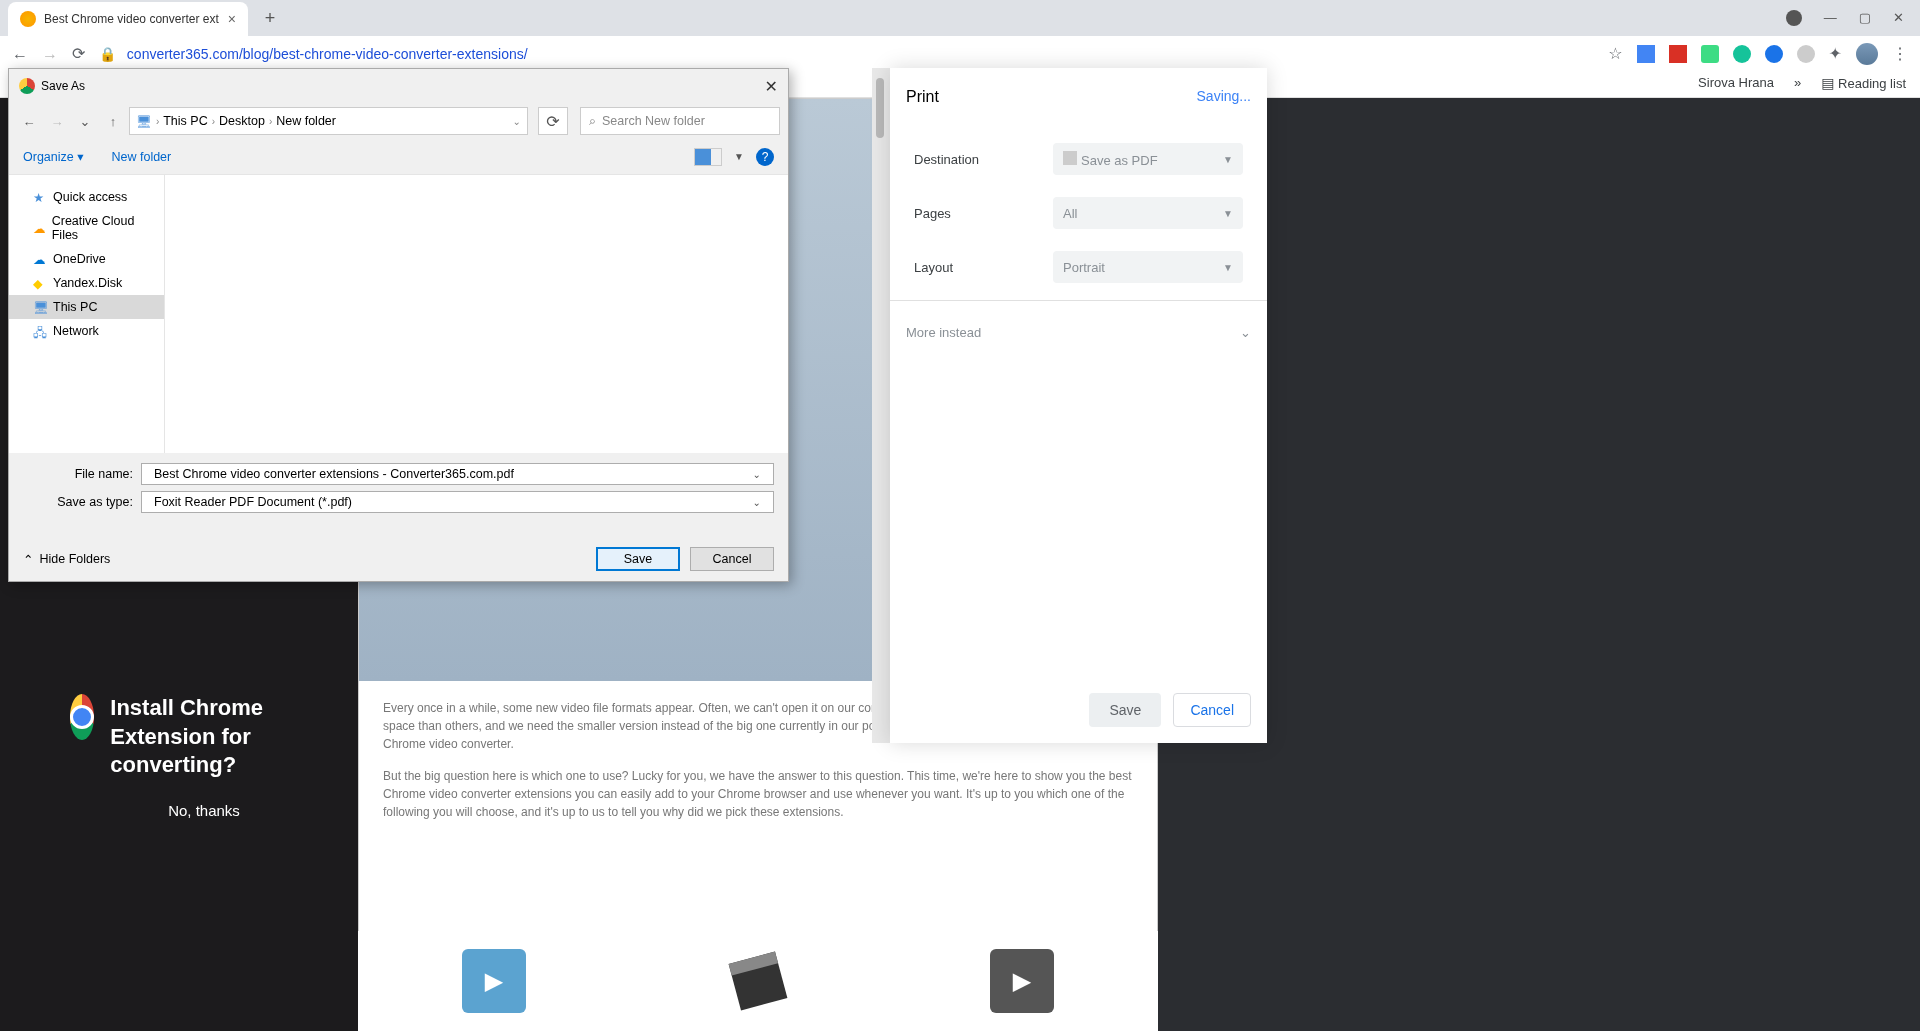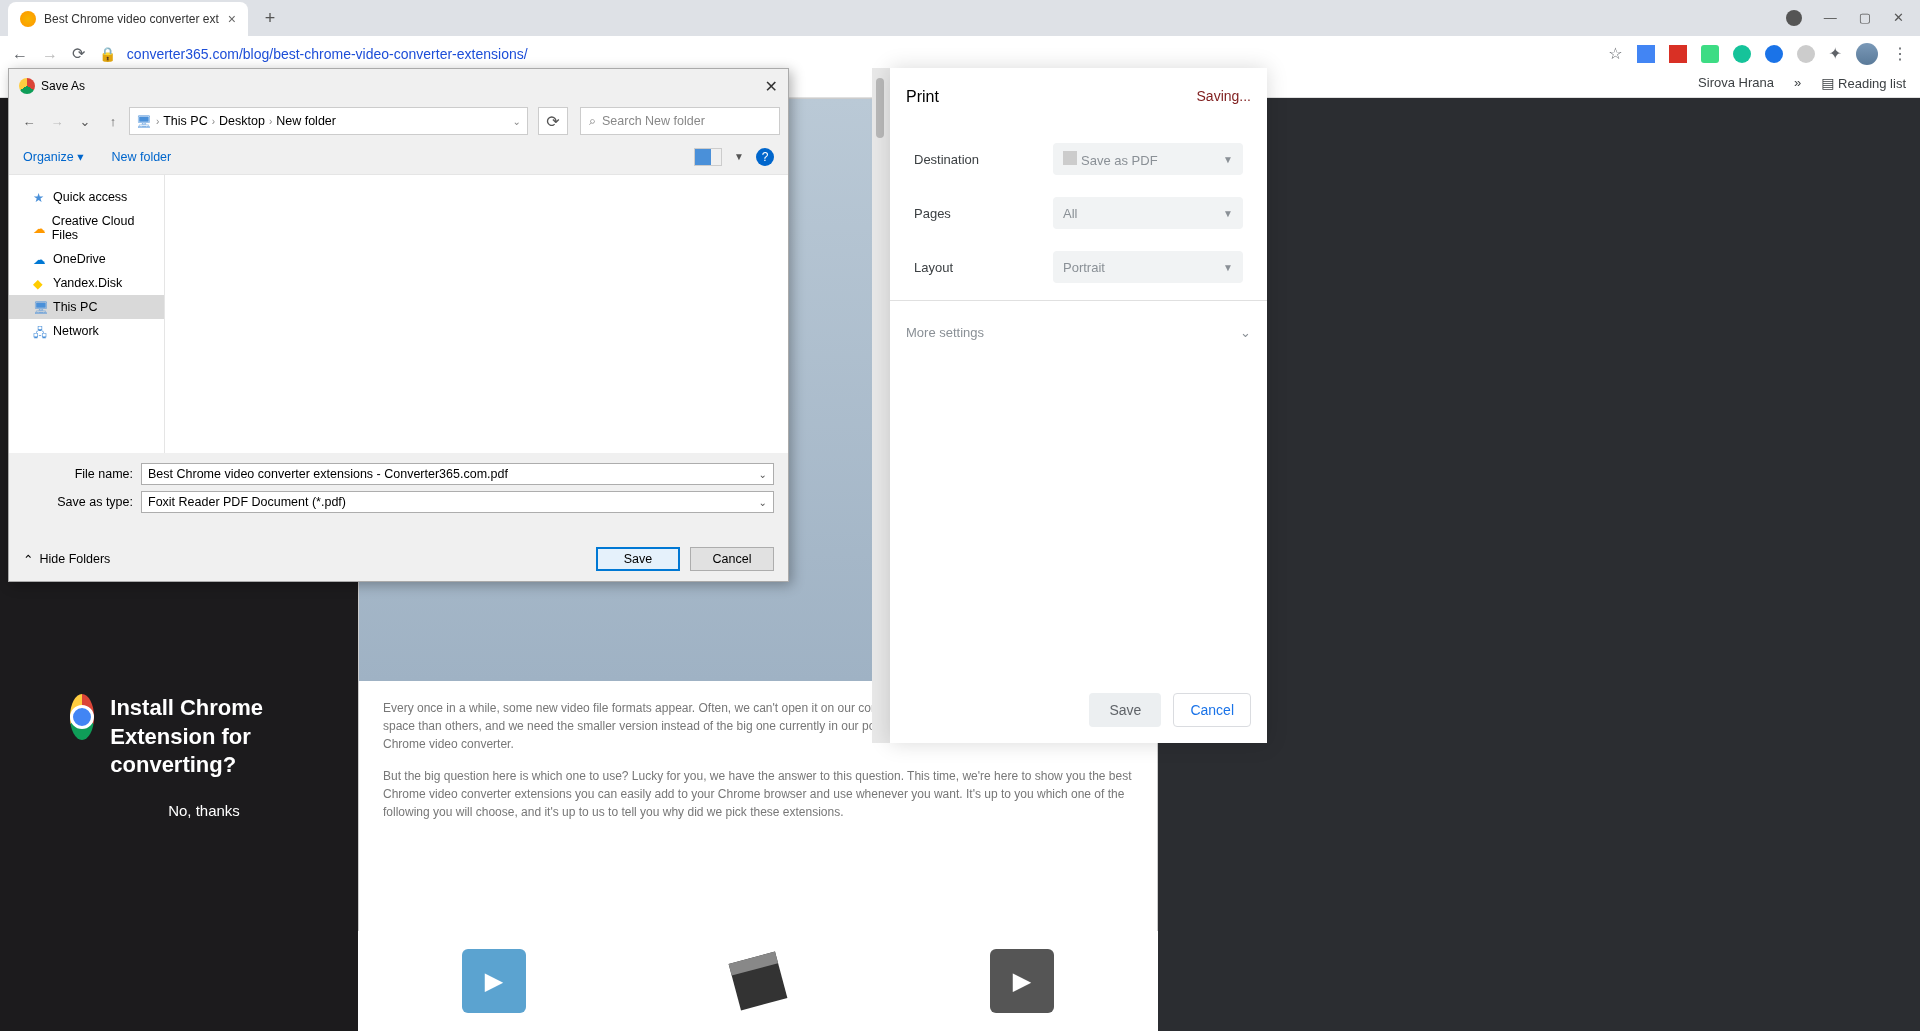--- a/index.html
+++ b/index.html
@@ -43,21 +43,21 @@
 .bottom-strip { position:absolute; bottom:0; left:358px; width:800px; height:100px; background:#fff; display:flex; align-items:center; justify-content:space-around; }
 .vid-ico { width:64px;height:64px;background:#5ba3d0;border-radius:6px;display:flex;align-items:center;justify-content:center;color:#fff;font-size:24px; }
 .film-ico { width:64px;height:64px;background:#555;border-radius:6px;display:flex;align-items:center;justify-content:center;color:#fff;font-size:24px; }
 .clap-ico { width:48px;height:48px;transform:rotate(-15deg);background:#333;border-top:12px solid #888; }
 
 
 .print-panel { position: absolute; top: 68px; left: 890px; width: 377px; height: 675px; background: #fff; box-shadow: 0 0 20px rgba(0,0,0,0.15); display:flex; flex-direction:column; }
 .print-preview-edge { position:absolute; top:68px; left:872px; width:18px; height:675px; background:#e8e8e8; }
 .print-preview-scroll { position:absolute; top:78px; left:876px; width:8px; height:60px; background:#b8b8b8; border-radius:4px; }
 .print-header { display:flex; justify-content:space-between; padding: 20px 16px; font-size:16px; }
-.print-header .status { color:#7f1d1d; font-size:14px; }
+.print-header .status { color:#3b82f6; font-size:14px; }
 .print-opts { padding: 6px 24px; }
 .print-row { display:flex; justify-content:space-between; align-items:center; height:54px; font-size:13px; color:#3c4043; }
 .print-dd { width: 190px; height:32px; background:#f1f3f4; border-radius:4px; display:flex; align-items:center; padding:0 10px; color:#8a9096; font-size:13px; justify-content:space-between; }
 .print-dd .dico { font-size:10px; }
 .more-row { padding: 24px 16px; color:#8a9096; font-size:13px; display:flex; justify-content:space-between; border-top:1px solid #e0e0e0; }
 .print-footer { margin-top:auto; padding: 16px; display:flex; justify-content:flex-end; gap:12px; }
 .btn-save2 { background:#eceff1; color:#5f6368; border:none; padding:8px 20px; border-radius:4px; font-size:14px; }
 .btn-cancel2 { background:#fff; color:#1a73e8; border:1px solid #dadce0; padding:8px 16px; border-radius:4px; font-size:14px; }
 
 
@@ -81,21 +81,21 @@
 .saveas-body { flex:1; display:flex; background:#fff; }
 .tree { width:156px; border-right:1px solid #e5e5e5; padding:10px 0; font-size:12.5px; }
 .tree-item { padding:5px 10px 5px 24px; display:flex; align-items:center; gap:6px; color:#000; }
 .tree-item.sel { background:#d9d9d9; }
 .ti-ico { width:14px;height:14px;display:inline-block; }
 .ico-star{color:#4a90d9;} .ico-cloud{color:#0078d4;} .ico-pc{color:#4a90d9;} .ico-net{color:#4a90d9;}
 .file-area { flex:1; display:flex; justify-content:center; padding-top:18px; color:#555; font-size:12.5px; }
 .saveas-lower { padding: 10px 14px; }
 .field-row { display:flex; align-items:center; gap:8px; margin-bottom:6px; font-size:12.5px; }
 .field-row label { width:110px; text-align:right; }
-.field-row .fld { flex:1; height:22px; border:1px solid #adadad; background:#fff; padding:0 6px; font-size:12.5px; display:flex; align-items:center; justify-content:space-between; }
+.field-row .fld { flex:1; height:22px; border:1px solid #adadad; background:#fff; padding:0 12px; font-size:12.5px; display:flex; align-items:center; justify-content:space-between; }
 .saveas-footer { display:flex; align-items:center; padding: 18px 14px 10px; font-size:12.5px; }
 .hide-folders { display:flex; align-items:center; gap:6px; }
 .footer-btns { margin-left:auto; display:flex; gap:10px; }
 .win-btn { width:84px; height:24px; border:1px solid #adadad; background:#e1e1e1; font-size:12.5px; }
 .win-btn.primary { border:2px solid #0078d4; background:#e5f1fb; }
 .pdf-ico { width:14px;height:14px;background:#ccc;display:inline-block;margin-right:4px; }
 </style>
 </head>
 <body>
 
@@ -189,21 +189,21 @@
     </div>
     <div class="print-row">
       <span>Layout</span>
       <div class="print-dd">
         <span>Portrait</span>
         <span class="dico">▼</span>
       </div>
     </div>
   </div>
   <div class="more-row">
-    <span>More settings</span>
+    <span>More instead</span>
     <span>⌄</span>
   </div>
   <div class="print-footer">
     <button class="btn-save2">Save</button>
     <button class="btn-cancel2">Cancel</button>
   </div>
 </div>
 
 <div class="saveas">
   <div class="saveas-title">

